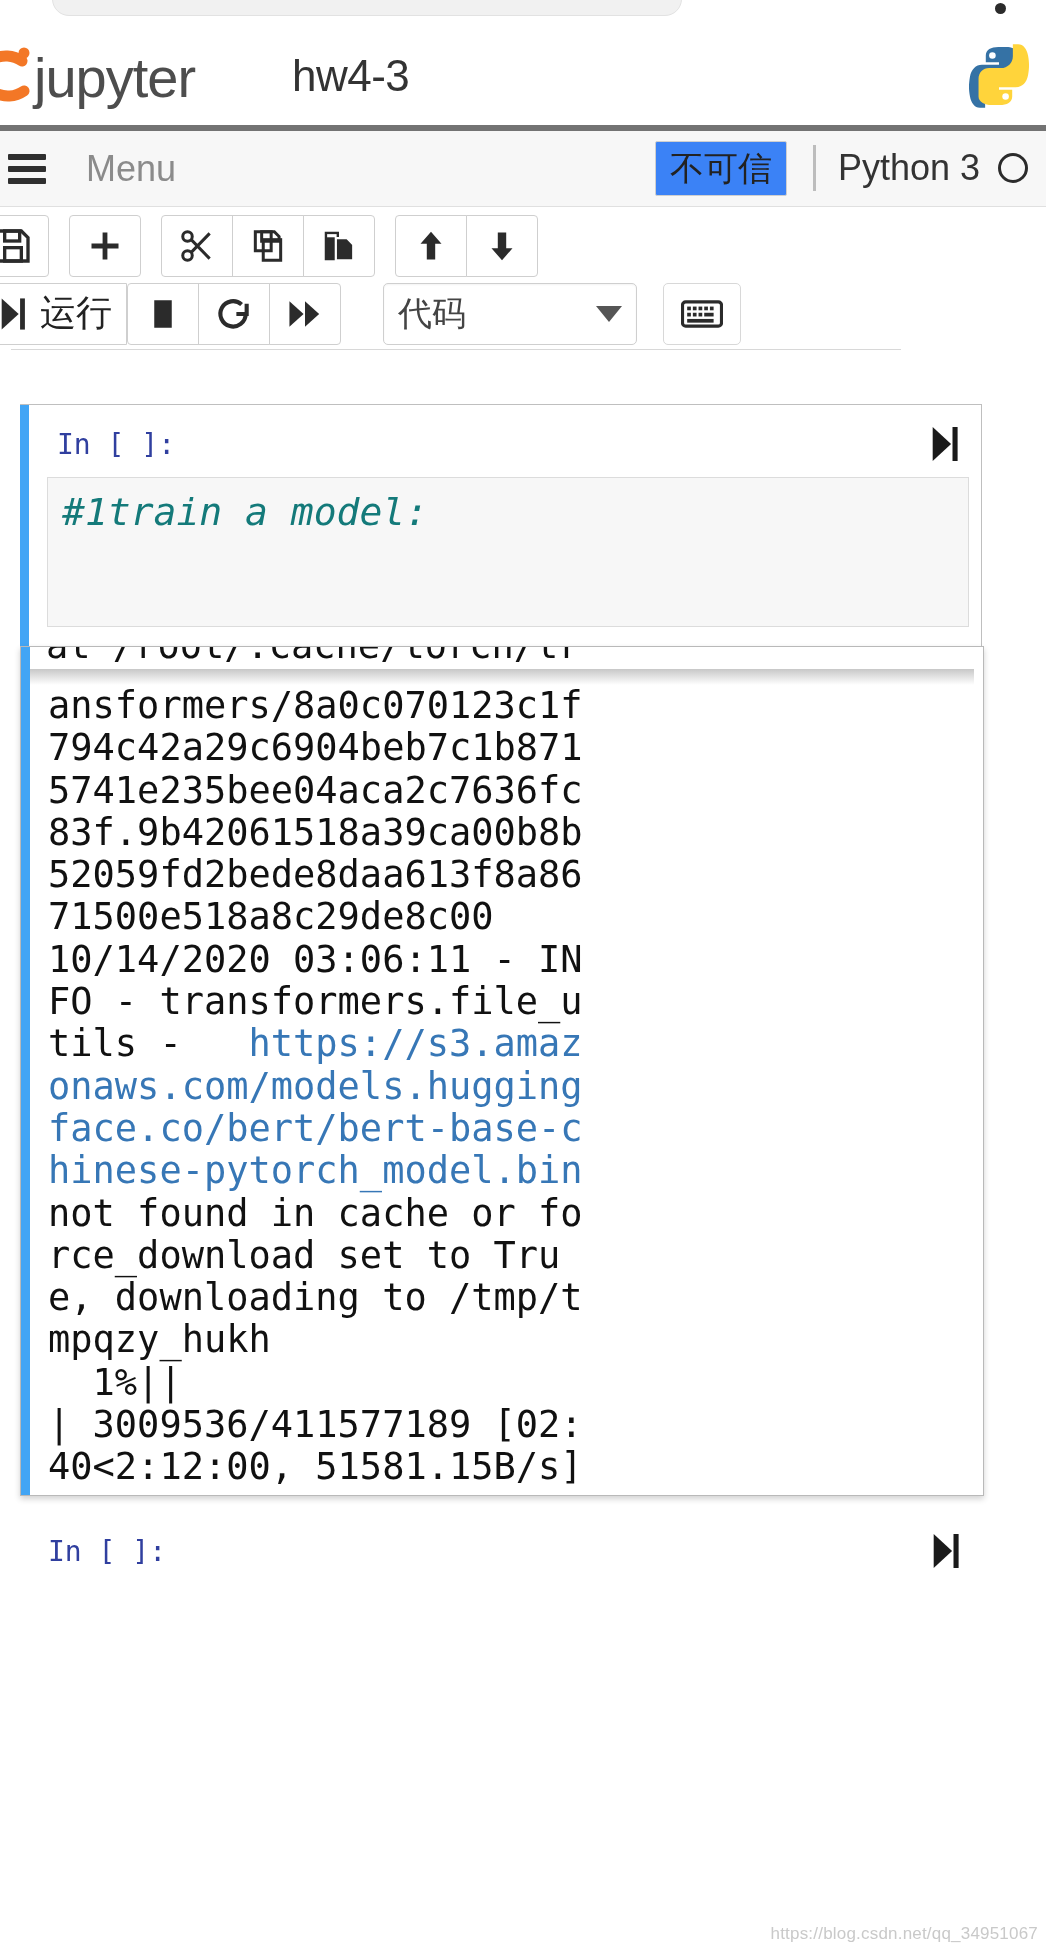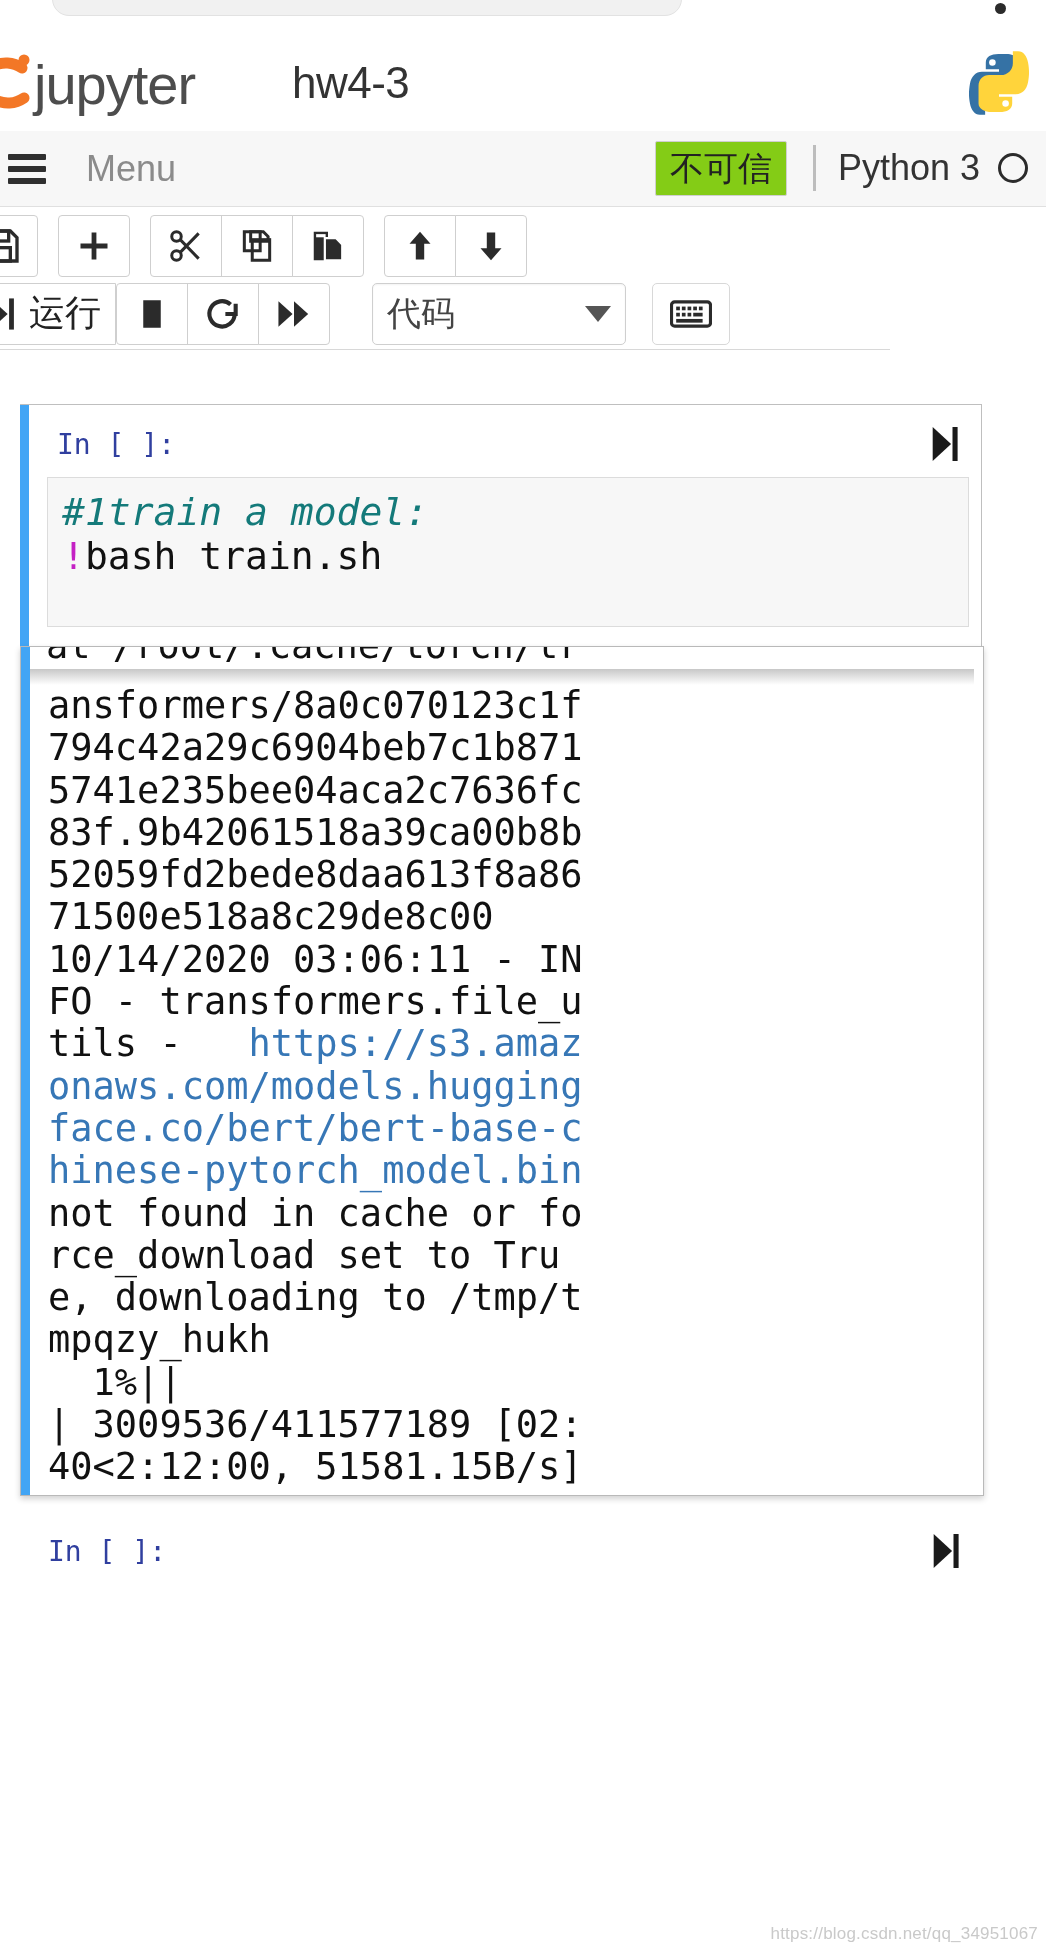--- a/index.html
+++ b/index.html
@@ -21,22 +21,22 @@
     position:absolute; left:52px; top:-18px; width:630px; height:34px;
     background:#f1f1f1; border:1px solid #e2e2e2; border-radius:18px;
   }
   .browser-dot {
     position:absolute; right:40px; top:3px; width:11px; height:11px;
     border-radius:50%; background:#2b2b2b;
   }
 
   
   .jp-header {
-    position:absolute; left:0; top:32px; width:1046px; height:105px;
-    background:#ffffff; border-bottom:3px solid #737373;
+    position:absolute; left:0; top:26px; width:1046px; height:105px;
+    background:#ffffff; border-bottom:6px solid #737373;
     display:flex; align-items:center;
   }
   .jp-logo { position:relative; width:292px; height:70px; margin-left:-10px; flex:none; }
   .jp-logo svg { display:block; }
   .nb-title {
     font-size:44px; color:#333; font-family:"Liberation Sans", sans-serif;
     margin-left:10px; letter-spacing:-0.5px; white-space:nowrap;
   }
   .hdr-right { margin-left:auto; display:flex; align-items:center; gap:26px; padding-right:14px; }
   .py-logo { width:66px; height:66px; flex:none; }
@@ -52,34 +52,34 @@
     position:absolute; left:0; top:131px; width:1046px; height:76px;
     background:#f7f7f7; border-bottom:1px solid #e0e0e0;
     display:flex; align-items:center; padding:0 14px;gap:28px;
   }
   .hamburger { width:38px; height:30px; margin-left:-6px; flex:none; display:flex;
                flex-direction:column; justify-content:space-between; cursor:pointer; }
   .hamburger i { display:block; height:6px; background:#2f2f2f; border-radius:1px; }
   .menu-label { font-size:36px; color:#8b8b8b; margin-left:12px; white-space:nowrap; }
   .mb-right { margin-left:auto; display:flex; align-items:center; }
   .trust-btn {
-    border:1px solid #cfcfcf; background:#84cc16; color:#222;
+    border:1px solid #cfcfcf; background:#3b82f6; color:#222;
     font-size:34px; padding:6px 14px; border-radius:2px; line-height:1.2;
     white-space:nowrap; cursor:pointer; margin-right:26px;
   }
   .mb-divider { width:3px; height:46px; background:#bdbdbd; margin-right:22px; }
   .kernel-name { font-size:36px; color:#333; white-space:nowrap; }
   .kernel-idle {
     width:30px; height:30px; border:3px solid #2b2b2b; border-radius:50%;
     margin-left:18px; margin-right:4px; flex:none;
   }
 
   
   .jp-toolbar {
-    position:absolute; left:0; top:207px; width:890px; height:143px;
+    position:absolute; left:11px; top:207px; width:890px; height:143px;
     background:#ffffff; border-bottom:1px solid #d8d8d8;
     padding-left:0px;
   }
   .tb-row { display:flex; align-items:center; height:71px; padding-left:0; }
   .tb-row.r1 { padding-top:6px; }
   .tb-group { display:flex; margin-right:20px; }
   .tb-btn {
     width:72px; height:62px; border:1px solid #cfcfcf; background:#fff;
     display:flex; align-items:center; justify-content:center; cursor:pointer;
     margin-left:-1px;
@@ -365,21 +365,20 @@
       <div class="cell-inner">
         <div class="prompt-row">
           <div class="prompt-label">In [ ]:</div>
           <svg class="run-arrow" viewBox="0 0 24 28">
             <path d="M4 2l13 12L4 26z" fill="#1a1a1a"></path>
               <rect x="18" y="2" width="3.6" height="24" fill="#1a1a1a"></rect>
           </svg>
         </div>
         <div class="code-area">
           <div class="code-line"><span class="tok-comment">#1train a model:</span></div>
-          <div class="code-line"><span class="tok-bang">!</span><span>bash train.sh</span></div>
         </div>
       </div>
     </div>
 
     <div class="out-area" style="top:296px; height:850px;">
       <div class="out-sel-bar"></div>
       <div class="out-clip-top">
         <pre>at /root/.cache/torch/tr</pre>
       </div>
       <div class="out-shadow"></div>

